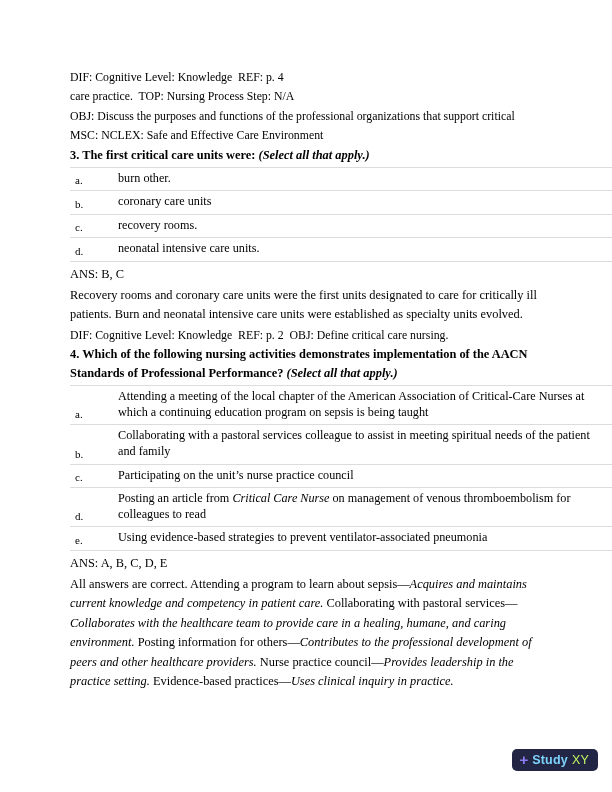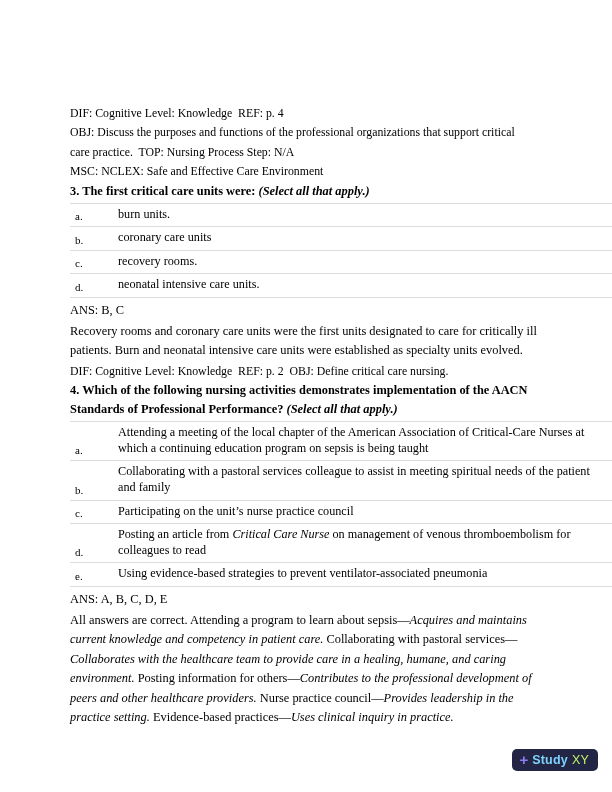--- a/index.html
+++ b/index.html
@@ -6,21 +6,21 @@
   html, body { background: #ffffff; }
   .page {
     position: relative;
     width: 612px;
     height: 792px;
     background: #ffffff;
     font-family: "Liberation Serif", serif;
     color: #000000;
     overflow: hidden;
   }
-  .content { padding: 104px 0 0 70px; }
+  .content { padding: 68px 0 0 70px; }
 
   .meta-line {
     font-size: 11.8px;
     line-height: 19.4px;
     white-space: pre-wrap;
   }
 
   .question {
     font-size: 12.4px;
     line-height: 19px;
@@ -97,32 +97,32 @@
   .logo-xy    { color: #bef264; font-size: 12.5px; font-weight: normal; letter-spacing: 0.2px; }
 </style>
 </head>
 <body>
 
 <div class="page">
   <div class="content">
 
     <div class="meta-block">
       <div class="meta-line">DIF: Cognitive Level: Knowledge  REF: p. 4</div>
+      <div class="meta-line">care practice.  TOP: Nursing Process Step: N/A</div>
       <div class="meta-line">OBJ: Discuss the purposes and functions of the professional organizations that support critical</div>
-      <div class="meta-line">care practice.  TOP: Nursing Process Step: N/A</div>
       <div class="meta-line">MSC: NCLEX: Safe and Effective Care Environment</div>
     </div>
 
     <div class="question"><span>3. The first critical care units were: </span><em>(Select all that apply.)</em></div>
 
     <div class="options">
       <div class="opt-row">
         <div class="opt-letter">a.</div>
         <div class="opt-text">
-            <div class="opt-line">burn units.</div>
+            <div class="opt-line">burn other.</div>
           </div>
       </div>
       <div class="opt-row">
         <div class="opt-letter">b.</div>
         <div class="opt-text">
             <div class="opt-line">coronary care units</div>
           </div>
       </div>
       <div class="opt-row">
         <div class="opt-letter">c.</div>

